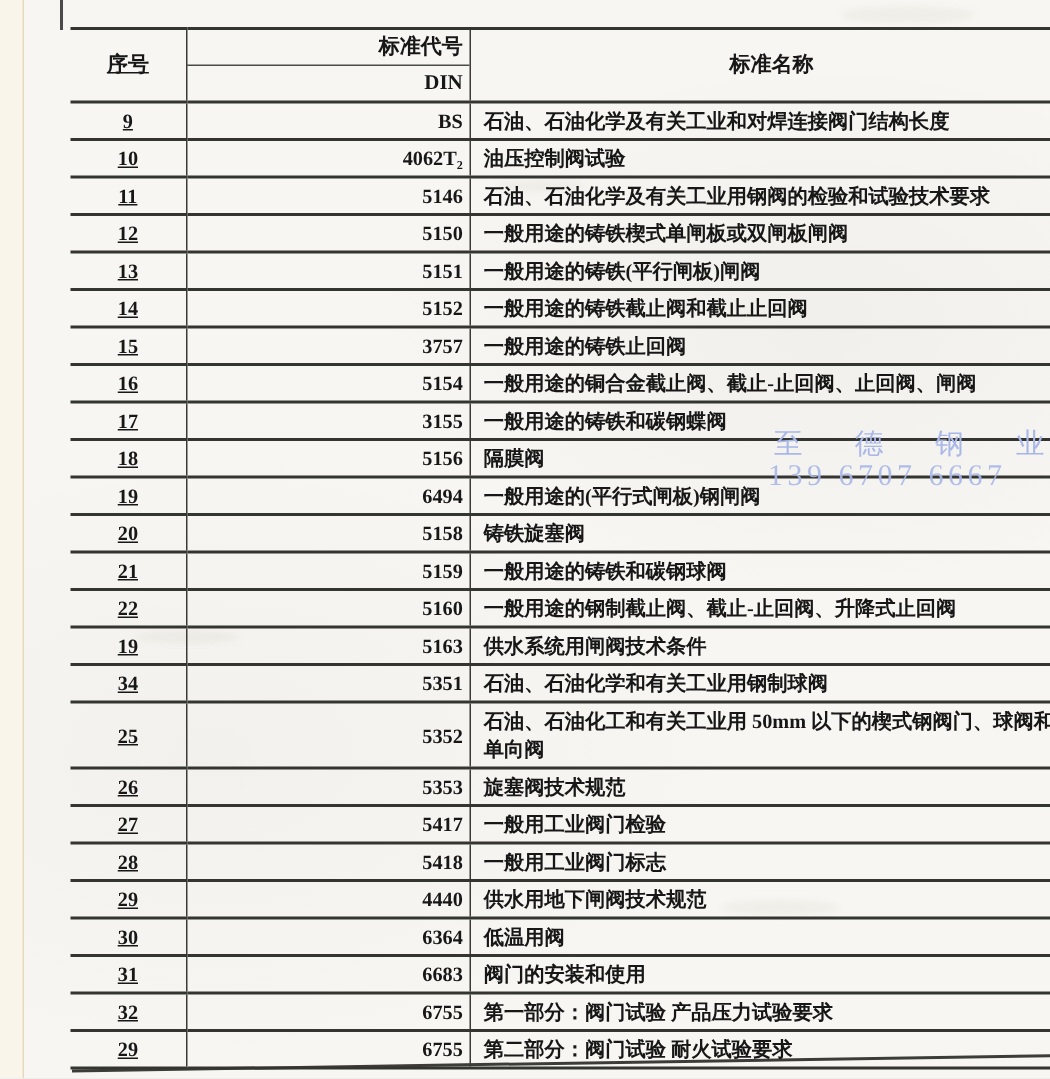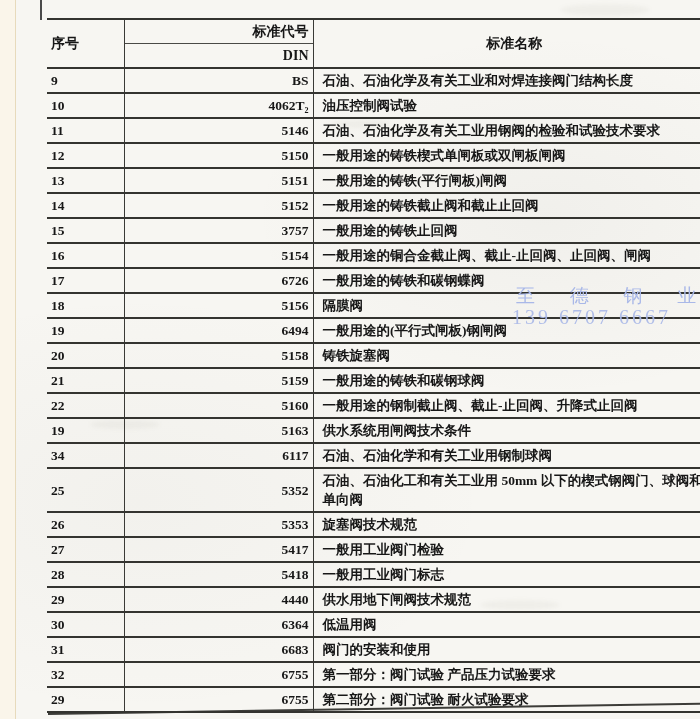--- a/index.html
+++ b/index.html
@@ -85,21 +85,22 @@
     line-height: 19px;
     vertical-align: middle;
     background: transparent;
   }
   .std-table tbody tr { height: 25px; }
   .std-table thead tr.h1 { height: 23px; }
   .std-table thead tr.h2 { height: 19px; }
   .std-table th { text-align: center; font-weight: 600; font-size: 14px; }
   .std-table th.serial, .std-table td.c-serial {
     border-right: 1.5px solid #3a3a36;
-    text-align: left;
+    text-align: center;
+    text-decoration: underline;
   }
   .std-table th.code, .std-table th.din, .std-table td.c-code {
     border-right: 1.5px solid #3a3a36;
     text-align: right;
     padding-left: 30px;
   }
   .std-table th.din { border-top: 1.5px solid #4a4a46; }
   .std-table td.c-name, .std-table th.name { text-align: left; padding-left: 9px; }
   .std-table th.name { text-align: center; }
   .std-table tr:last-child td { border-bottom: 2px solid #343430; }
@@ -185,21 +186,21 @@
           <td class="c-code">3757</td>
           <td class="c-name">一般用途的铸铁止回阀</td>
         </tr>
         <tr>
           <td class="c-serial">16</td>
           <td class="c-code">5154</td>
           <td class="c-name">一般用途的铜合金截止阀、截止-止回阀、止回阀、闸阀</td>
         </tr>
         <tr>
           <td class="c-serial">17</td>
-          <td class="c-code">6726</td>
+          <td class="c-code">3155</td>
           <td class="c-name">一般用途的铸铁和碳钢蝶阀</td>
         </tr>
         <tr>
           <td class="c-serial">18</td>
           <td class="c-code">5156</td>
           <td class="c-name">隔膜阀</td>
         </tr>
         <tr>
           <td class="c-serial">19</td>
           <td class="c-code">6494</td>
@@ -220,21 +221,21 @@
           <td class="c-code">5160</td>
           <td class="c-name">一般用途的钢制截止阀、截止-止回阀、升降式止回阀</td>
         </tr>
         <tr>
           <td class="c-serial">19</td>
           <td class="c-code">5163</td>
           <td class="c-name">供水系统用闸阀技术条件</td>
         </tr>
         <tr>
           <td class="c-serial">34</td>
-          <td class="c-code">6117</td>
+          <td class="c-code">5351</td>
           <td class="c-name">石油、石油化学和有关工业用钢制球阀</td>
         </tr>
         <tr>
           <td class="c-serial">25</td>
           <td class="c-code">5352</td>
           <td class="c-name">石油、石油化工和有关工业用 50mm 以下的楔式钢阀门、球阀和单向阀</td>
         </tr>
         <tr>
           <td class="c-serial">26</td>
           <td class="c-code">5353</td>

